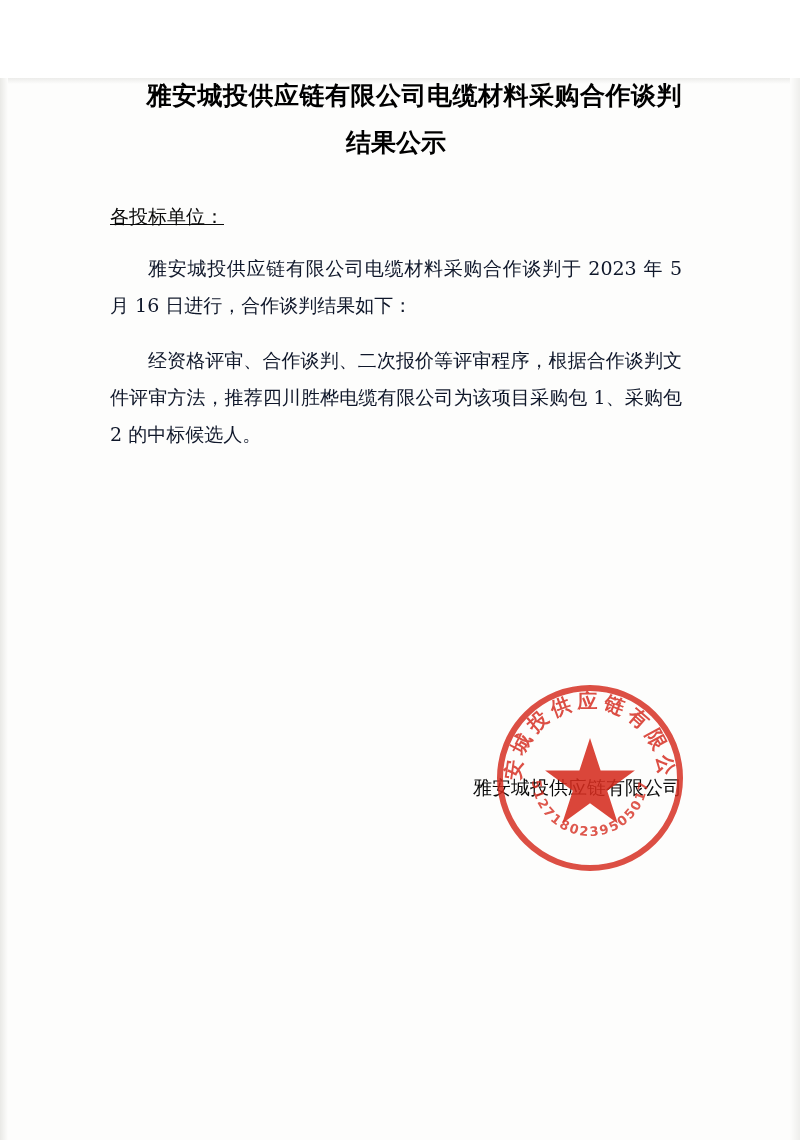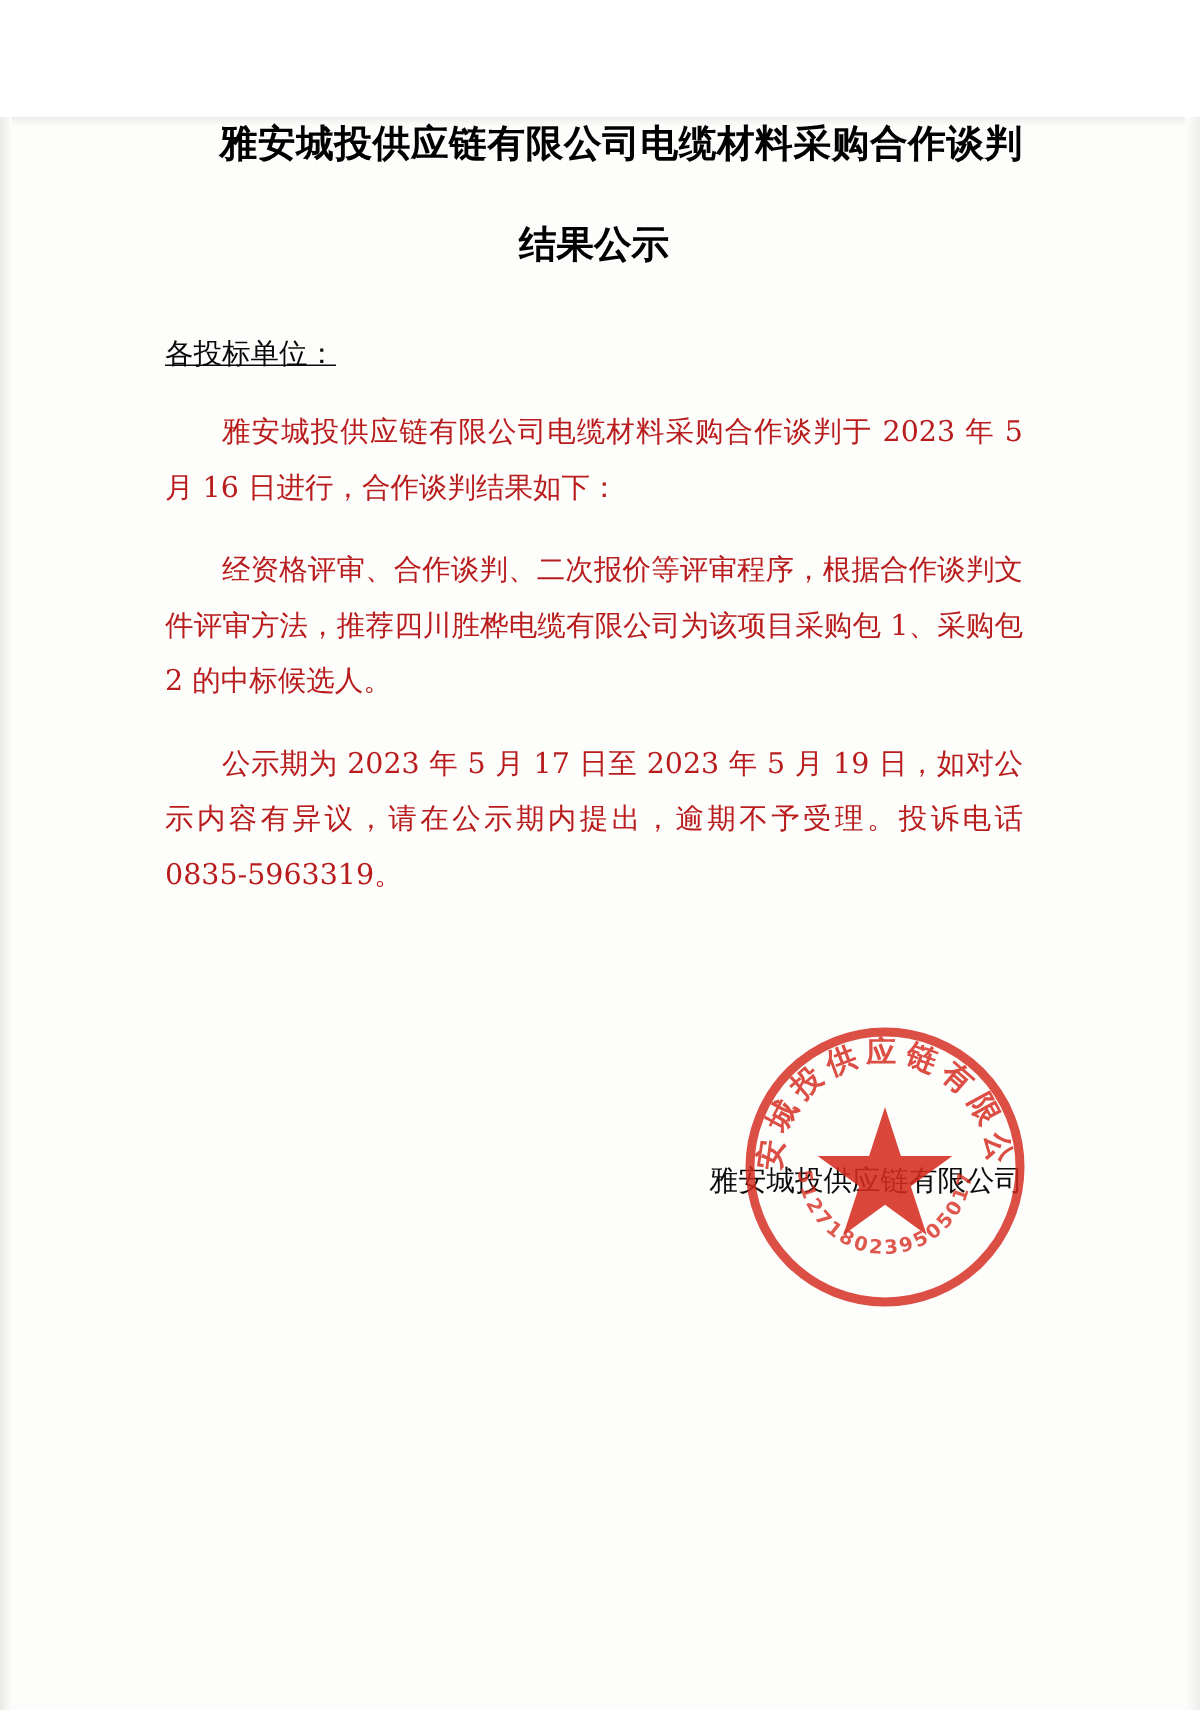--- a/index.html
+++ b/index.html
@@ -50,40 +50,40 @@
   .title {
     margin-top: 78px;
     text-align: right;
     font-size: 25px;
     font-weight: bold;
     letter-spacing: 0.5px;
     line-height: 1.45;
     color: #000;
   }
   .title-line2 {
-    margin-top: 32px;
+    margin-top: 12px;
     text-align: center;
     font-size: 25px;
     font-weight: bold;
     color: #000;
   }
   .salutation {
     margin-top: 42px;
     font-size: 19px;
     line-height: 1.6;
     color: #0a0a0a;
     text-decoration: underline;
   }
   p.body-para {
     margin: 18px 0 0 0;
     font-size: 19px;
     line-height: 1.95;
     text-indent: 2em;
     text-align: justify;
-    color: #b91c1c;
+    color: #0f172a;
   }
   .sign-block {
     position: absolute;
     right: 118px;
     top: 690px;
     text-align: left;
     font-size: 19px;
     line-height: 2.1;
     color: #0a0a0a;
   }
@@ -122,21 +122,20 @@
   <div class="scan-edge-right"></div>
 
   <div class="content">
     <div class="title">雅安城投供应链有限公司电缆材料采购合作谈判</div>
     <div class="title-line2">结果公示</div>
 
     <div class="salutation">各投标单位：</div>
 
     <p class="body-para">雅安城投供应链有限公司电缆材料采购合作谈判于 2023 年 5 月 16 日进行，合作谈判结果如下：</p>
     <p class="body-para">经资格评审、合作谈判、二次报价等评审程序，根据合作谈判文件评审方法，推荐四川胜桦电缆有限公司为该项目采购包 1、采购包 2 的中标候选人。</p>
-    <p class="body-para">公示期为 2023 年 5 月 17 日至 2023 年 5 月 19 日，如对公示内容有异议，请在公示期内提出，逾期不予受理。投诉电话 0835-5963319。</p>
   </div>
 
   <div class="sign-block">
     <div class="sign-org">雅安城投供应链有限公司</div>
   </div>
 
   <div class="seal">
     <svg width="196" height="196" viewBox="0 0 196 196" xmlns="http://www.w3.org/2000/svg">
       <defs>
         <path id="topArc" d="M 28,98 A 70,70 0 0 1 168,98"></path>

